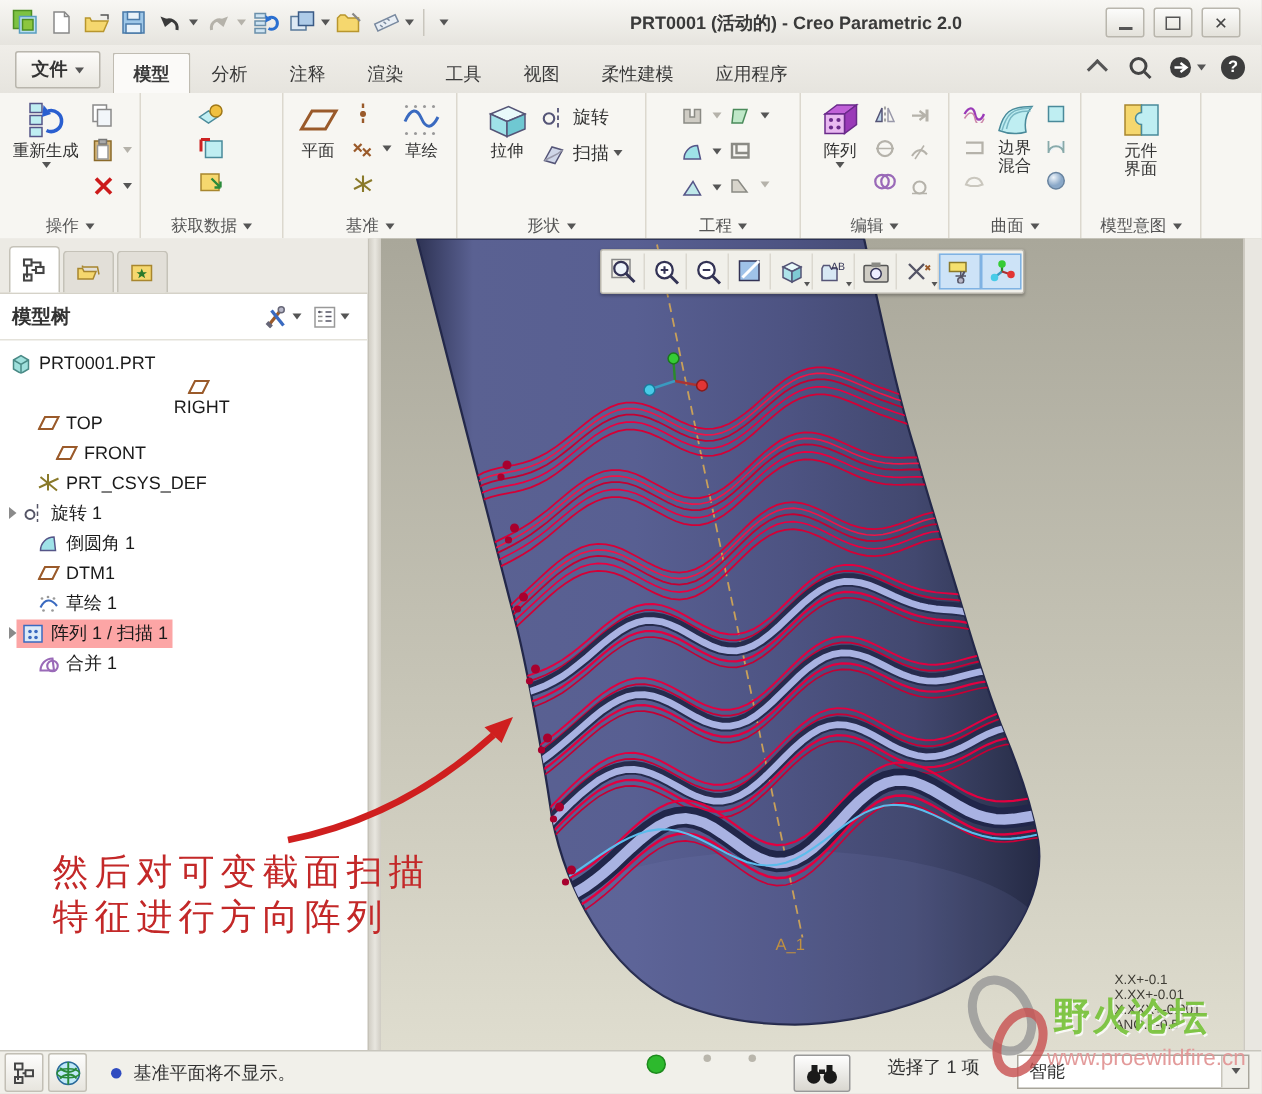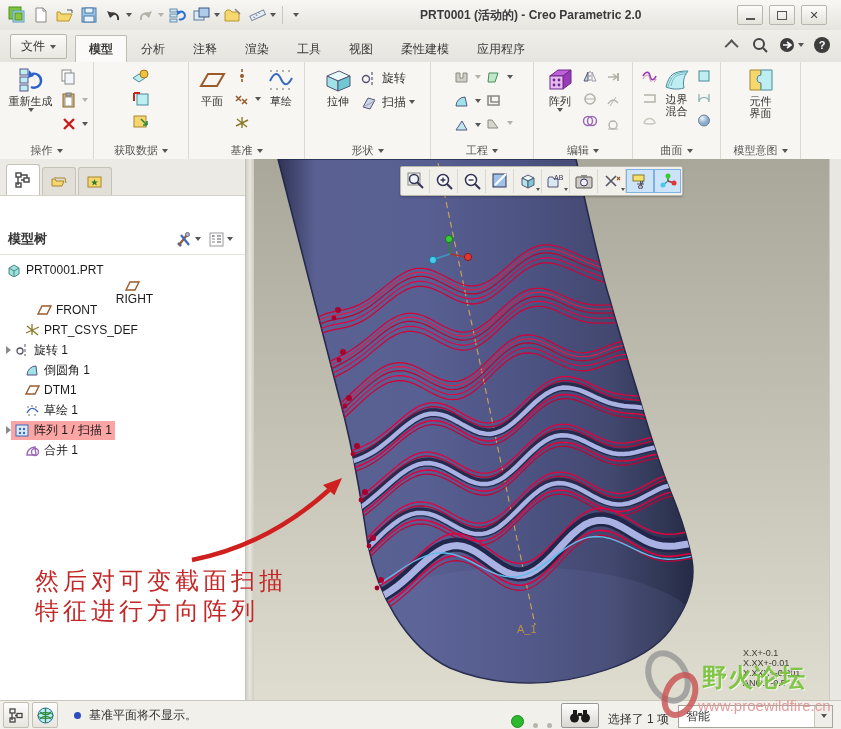--- a/index.html
+++ b/index.html
@@ -11,21 +11,21 @@
   .car{width:0;height:0;border-left:3px solid transparent;border-right:3px solid transparent;border-top:4px solid #555;display:inline-block;}
   .car.dis{border-top-color:#b5b2aa;}
   .qsep{width:1px;height:18px;background:#c9c6bd;margin:0 4px;}
   .win-title{position:absolute;left:420px;top:7px;font-size:12px;font-weight:bold;color:#3a3a3a;}
   .winbtns{position:absolute;right:14px;top:5px;display:flex;gap:6px;}
   .wbtn{width:24px;height:18px;border:1px solid #b9b6ad;background:linear-gradient(#fcfcfb,#e4e2db);display:flex;align-items:center;justify-content:center;font-size:11px;color:#444;border-radius:2px;}
   .glyph-min{width:9px;height:3px;border-bottom:2px solid #555;margin-top:5px;}
   .glyph-res{width:8px;height:7px;border:1px solid #555;}
   
   .tabrow{position:absolute;left:0;top:30px;width:841px;height:32px;background:linear-gradient(#f0eee9,#e6e4de);display:flex;align-items:flex-end;}
-  .filebtn{margin:0 8px 3px 10px;height:23px;padding:0 10px;border:1px solid #b9b6ad;background:linear-gradient(#fcfbf9,#e9e7e0);display:flex;align-items:center;gap:5px;font-size:12px;color:#333;border-radius:2px;}
+  .filebtn{margin:0 8px 3px 10px;height:23px;padding:0 10px;border:1px solid #b9b6ad;background:linear-gradient(#fcfbf9,#e9e7e0);display:flex;align-items:center;gap:5px;font-size:12px;color:#333;border-radius:2px;font-weight:bold;}
   .tab{height:26px;padding:0 13px;display:flex;align-items:center;font-size:12px;color:#3a3a3a;border:1px solid transparent;border-bottom:none;}
   .tab.active{background:#fbfaf8;border-color:#c0bcb2;font-weight:bold;border-top-left-radius:2px;border-top-right-radius:2px;}
   .tabrow-right{position:absolute;right:10px;top:36px;display:flex;align-items:center;gap:9px;}
   .tr-ic{width:18px;height:18px;display:flex;align-items:center;justify-content:center;color:#444;}
   .chev-up{width:8px;height:8px;border-left:2px solid #555;border-top:2px solid #555;transform:rotate(45deg) translateY(2px);}
   .help-c{width:16px;height:16px;border-radius:50%;background:#3d3d3d;color:#fff;font-size:11px;font-weight:bold;display:flex;align-items:center;justify-content:center;}
   
   .ribbon{position:absolute;left:0;top:62px;width:841px;height:97px;background:#f7f6f2;border-bottom:1px solid #c9c5bb;display:flex;}
   .grp{border-right:1px solid #dcd8ce;display:flex;flex-direction:column;box-sizing:border-box;}
   .grp-body{flex:1;display:flex;align-items:flex-start;justify-content:center;padding:3px 3px 0 3px;gap:3px;}
@@ -35,21 +35,21 @@
   .bigbtn .lbl.wrap{width:26px;word-break:break-all;}
   .scol{display:flex;flex-direction:column;gap:2px;align-items:flex-start;}
   .srow{display:flex;align-items:center;gap:3px;height:22px;}
   .sbtn{min-width:20px;height:20px;display:flex;align-items:center;justify-content:center;border-radius:2px;font-size:11px;color:#333;}
   .slbl{font-size:12px;color:#333;}
   
   .treepanel{position:absolute;left:0;top:159px;width:246px;bottom:29px;background:#ffffff;border-right:1px solid #c5c2b8;box-sizing:border-box;}
   .ptabs{display:flex;align-items:flex-end;height:36px;background:#eceae4;padding-left:6px;gap:2px;border-bottom:1px solid #d5d2c8;}
   .ptab{width:32px;height:27px;display:flex;align-items:center;justify-content:center;border:1px solid #c5c2b8;border-bottom:none;background:#e2dfd8;border-top-left-radius:3px;border-top-right-radius:3px;}
   .ptab.active{background:#fff;height:30px;}
-  .tree-hdr{height:30px;display:flex;align-items:center;padding:0 8px;border-bottom:1px solid #e4e2da;margin-top:28px;}
+  .tree-hdr{height:30px;display:flex;align-items:center;padding:0 8px;border-bottom:1px solid #e4e2da;}
   .tree-hdr .ttl{font-size:13px;font-weight:bold;color:#333;}
   .tree-hdr .sp{flex:1;}
   .hbtn{display:flex;align-items:center;gap:3px;padding:2px 4px;}
   .trow{height:20px;display:flex;align-items:center;font-size:12px;color:#1a1a1a;white-space:nowrap;}
   .trow .exp{width:12px;display:flex;justify-content:center;}
   .tri-r{width:0;height:0;border-top:4px solid transparent;border-bottom:4px solid transparent;border-left:5px solid #8a8a8a;}
   .ticon{width:16px;height:14px;display:flex;align-items:center;justify-content:center;margin-right:4px;}
   .tsel{background:#fca5a5;padding:1px 3px;margin-left:-3px;display:flex;align-items:center;}
   .divider{position:absolute;left:246px;top:159px;width:8px;bottom:29px;background:linear-gradient(90deg,#d2cfc6,#e8e6df,#cfccc3);}
   .rightstrip{position:absolute;right:0;top:159px;width:11px;bottom:29px;background:#e9e7e1;border-left:1px solid #cdcac1;}
@@ -58,21 +58,21 @@
   .vp-toolbar{position:absolute;left:146px;top:7px;height:28px;display:flex;align-items:center;background:#f1f0ea;border:1px solid #b9b6ac;border-radius:2px;padding:0 1px;box-shadow:0 1px 2px rgba(0,0,0,.25);z-index:20;}
   .vbtn{width:27px;height:24px;display:flex;align-items:center;justify-content:center;border-right:1px solid #dbd8cf;position:relative;}
   .vbtn:last-child{border-right:none;}
   .vbtn.on{background:#cde3f7;outline:1px solid #7fb2e3;outline-offset:-1px;}
   .tolbox{position:absolute;left:489px;top:489px;font-size:9px;line-height:10px;color:#3f3d35;z-index:5;white-space:pre;}
   
   .statusbar{position:absolute;left:0;bottom:0;width:841px;height:29px;background:#f1f0ea;border-top:1px solid #c8c6bd;display:flex;align-items:center;box-sizing:border-box;}
   .stbtn{width:24px;height:24px;margin-left:3px;border:1px solid #c2bfb5;background:linear-gradient(#fdfdfc,#e7e5de);display:flex;align-items:center;justify-content:center;border-radius:2px;}
   .stmsg{display:flex;align-items:center;gap:8px;margin-left:16px;font-size:12px;color:#333;}
   .bdot{width:7px;height:7px;border-radius:50%;background:#2f4bc0;}
-  .st-right{position:absolute;right:8px;display:flex;align-items:flex-end;gap:9px;}
+  .st-right{position:absolute;right:8px;display:flex;align-items:flex-start;gap:25px;}
   .gdot{width:11px;height:11px;border-radius:50%;background:#2db92d;border:1px solid #1d8a1d;}
   .mdot{width:5px;height:5px;border-radius:50%;background:#b9b6ac;}
   .binoc{width:36px;height:23px;border:1px solid #999;background:linear-gradient(#fefefe,#d9d7d0);display:flex;align-items:center;justify-content:center;border-radius:2px;}
   .selcount{font-size:12px;color:#333;}
   .combo{width:153px;height:21px;background:#fff;border:1px solid #a8a59b;display:flex;align-items:center;font-size:12px;color:#333;}
   .combo .val{flex:1;padding-left:7px;}
   .combo .dd{width:17px;height:100%;display:flex;align-items:center;justify-content:center;border-left:1px solid #c8c5bb;background:#efeee8;}
   
   .annot{position:absolute;left:35px;top:566px;z-index:50;font-family:"DejaVu Serif","Liberation Serif",serif;font-size:24px;line-height:30px;color:#c32828;letter-spacing:4px;white-space:nowrap;}
   .arrow-ov{position:absolute;left:150px;top:462px;z-index:50;pointer-events:none;}
@@ -635,20 +635,28 @@
         </span>
       <span>PRT0001.PRT</span>
     </div>
     <div class="trow" style="padding-left:24px;flex-direction:column;">
       <span class="ticon">
           <svg width="15" height="12">
             <path d="M1 10 L5 2 L14 2 L10 10 Z" fill="none" stroke="#9a5a2a" stroke-width="1.4"></path>
           </svg>
         </span>
       <span>RIGHT</span>
+    </div>
+    <div class="trow" style="padding-left:24px;">
+      <span class="ticon">
+          <svg width="15" height="12">
+            <path d="M1 10 L5 2 L14 2 L10 10 Z" fill="none" stroke="#9a5a2a" stroke-width="1.4"></path>
+          </svg>
+        </span>
+      <span>TOP</span>
     </div>
     <div class="trow" style="padding-left:36px;">
       <span class="ticon">
           <svg width="15" height="12">
             <path d="M1 10 L5 2 L14 2 L10 10 Z" fill="none" stroke="#9a5a2a" stroke-width="1.4"></path>
           </svg>
         </span>
       <span>FRONT</span>
     </div>
     <div class="trow" style="padding-left:24px;">

